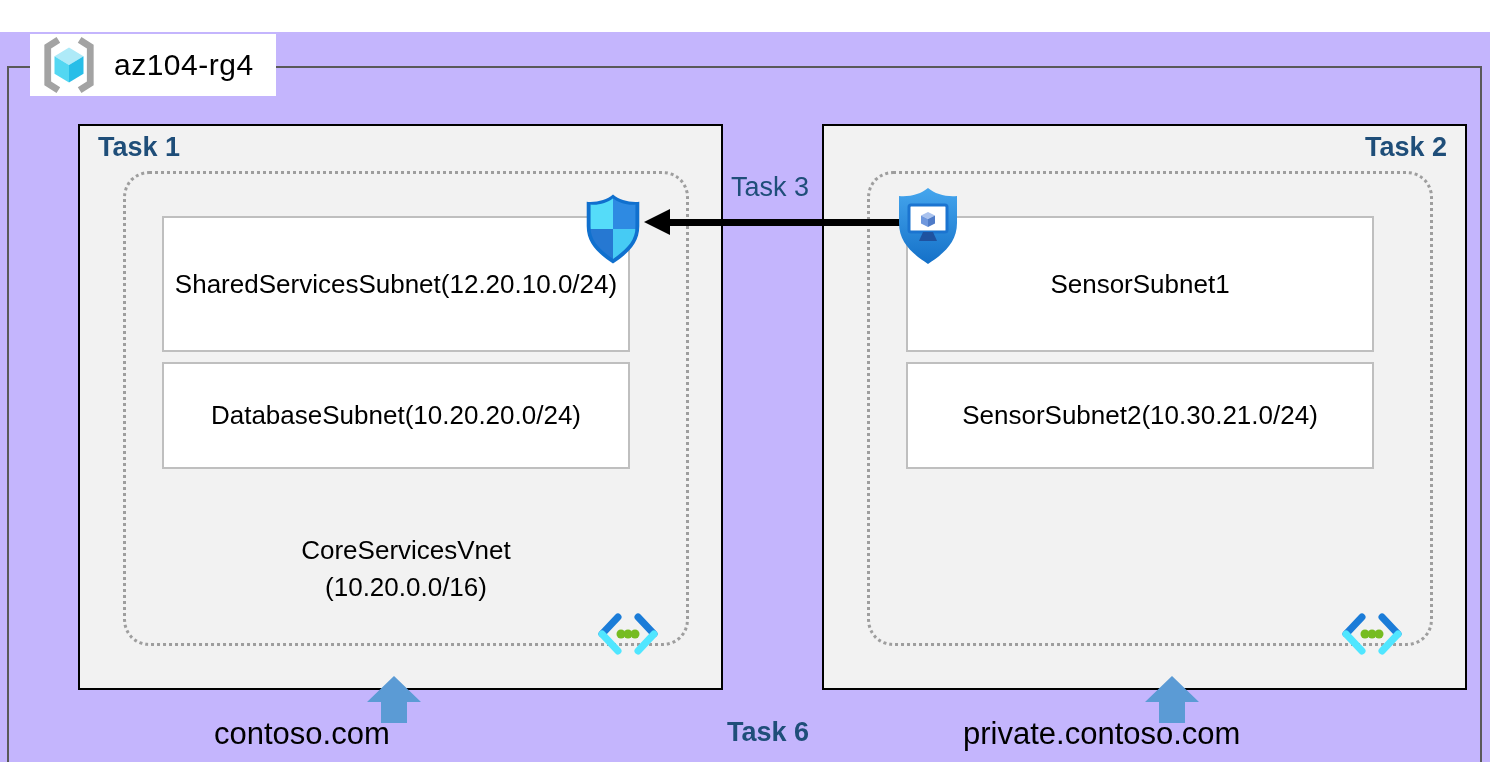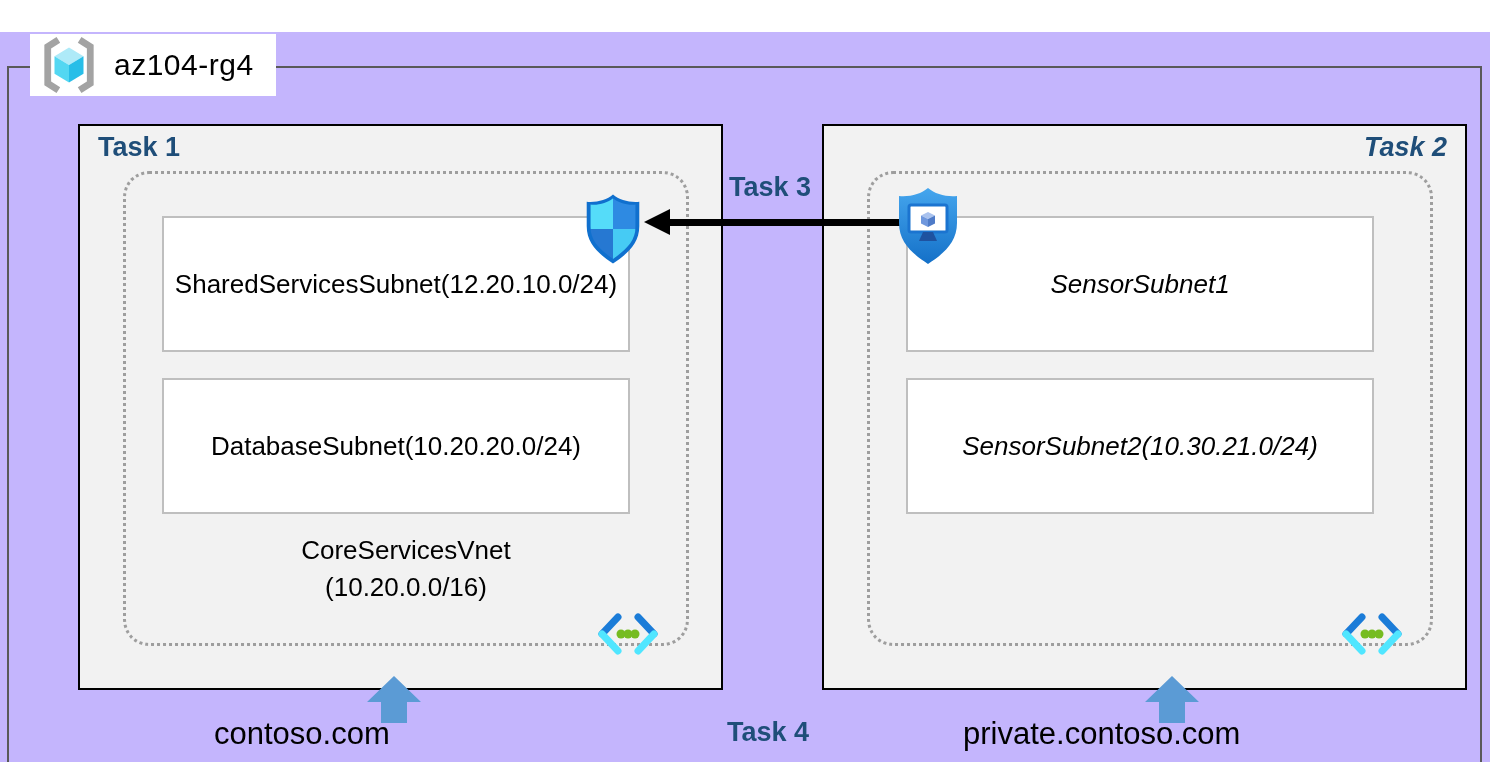--- a/index.html
+++ b/index.html
@@ -20,42 +20,42 @@
     background:#fff; padding:0 22px 0 8px;
   }
   .rg-name { font-size:30px; color:var(--c-text,#000); letter-spacing:0.5px; }
 
   
   .task-box {
     position:absolute; top:92px; width:645px; height:566px;
     background:var(--c-box-fill,#F2F2F2); border:2px solid var(--c-box-border,#000);
   }
   .task-box.left  { left:78px; }
-  .task-box.right { left:822px;font-style:italic; }
+  .task-box.right { left:822px; }
   .task-label {
     position:absolute; top:6px; font-size:27px; font-weight:bold;
     color:var(--c-navy,#1F4E79);
   }
   .task-label.tl { left:18px; }
   .task-label.tr { right:18px; text-align:right; }
 
   
   .vnet-area {
     position:absolute; left:43px; top:45px; width:566px; height:475px;
     border:3px dotted var(--c-dotted,#9E9E9E); border-radius:26px;
   }
 
   .subnet {
     position:absolute; left:36px; width:468px;
     background:var(--c-subnet-fill,#fff); border:2px solid var(--c-subnet-border,#BFBFBF);
     display:flex; align-items:center; justify-content:center;
     font-size:26px; line-height:37px; text-align:center; color:var(--c-text,#000);
   }
   .subnet.s1 { top:42px;  height:136px; }
-  .subnet.s2 { top:204px; height:136px; }
+  .subnet.s2 { top:188px; height:107px; }
 
   .vnet-label {
     position:absolute; left:0; right:0; top:358px; text-align:center;
     font-size:26px; line-height:37px; color:var(--c-text,#000);
   }
 
   .vnet-icon { position:absolute; left:469px; top:438px; width:66px; height:46px; z-index:2; }
 
   
   .shield-icon  { position:absolute; left:584px; top:160px; width:58px; height:74px; z-index:4; }
@@ -64,21 +64,21 @@
     position:absolute; left:666px; top:187px; width:234px; height:7px;
     background:var(--c-black,#000); z-index:3;
   }
   .peer-head {
     position:absolute; left:644px; top:177px; width:0; height:0; z-index:3;
     border-right:26px solid var(--c-black,#000);
     border-top:13px solid transparent; border-bottom:13px solid transparent;
   }
   .task3-label {
     position:absolute; left:690px; top:140px; width:160px; text-align:center;
-    font-size:27px; font-weight:bold; color:var(--c-navy,#1F4E79); z-index:3;
+    font-size:27px; font-weight:normal; color:var(--c-navy,#1F4E79); z-index:3;
   }
 
   
   .up-arrow { position:absolute; top:644px; width:54px; height:47px; z-index:2; }
   .up-arrow.left  { left:367px; }
   .up-arrow.right { left:1145px; }
   .dns-label { position:absolute; top:684px; font-size:31px; text-align:left; color:var(--c-text,#000); }
   .dns-label.left  { left:214px; width:360px; }
   .dns-label.right { left:963px; width:400px; }
   .task4-label {
@@ -188,16 +188,16 @@
   <div class="task3-label">Task 3</div>
 
   <svg class="up-arrow left" viewBox="0 0 54 47">
     <polygon points="27,0 54,26 40,26 40,47 14,47 14,26 0,26" fill="#5B9BD5"></polygon>
   </svg>
   <svg class="up-arrow right" viewBox="0 0 54 47">
     <polygon points="27,0 54,26 40,26 40,47 14,47 14,26 0,26" fill="#5B9BD5"></polygon>
   </svg>
 
   <div class="dns-label left">contoso.com</div>
-  <div class="task4-label">Task 4</div>
+  <div class="task4-label">Task 6</div>
   <div class="dns-label right">private.contoso.com</div>
 
 </div>
 
 </body></html>

